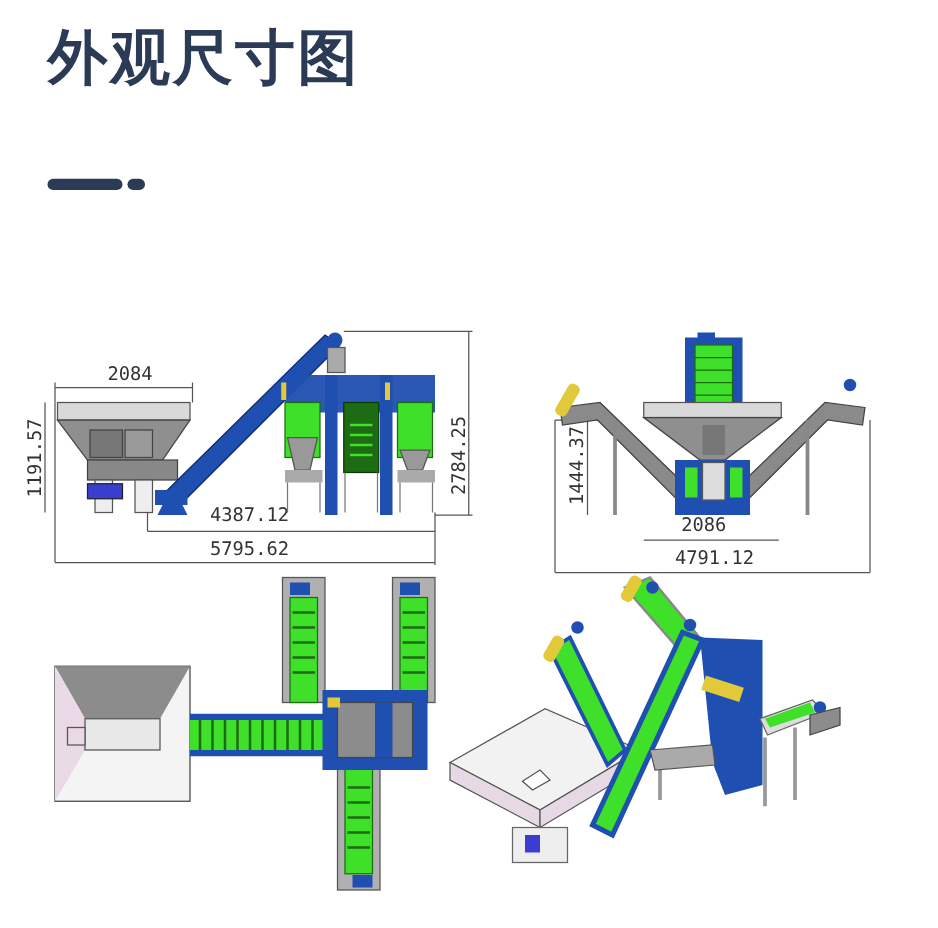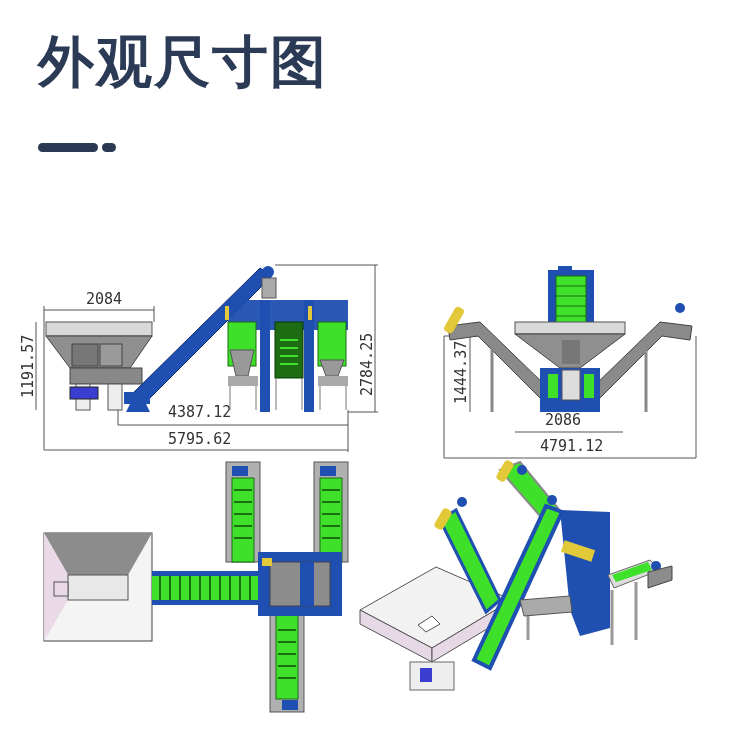--- a/index.html
+++ b/index.html
@@ -1,17 +1,17 @@
 <!DOCTYPE html>
 <html><head>
 <meta charset="utf-8">
 <style>
   html,body{margin:0;padding:0;background:#ffffff;}
   body{width:750px;height:742px;position:relative;overflow:hidden;font-family:"DejaVu Sans",sans-serif;}
-  .title{position:absolute;left:38px;top:18px;font-size:56px;font-weight:bold;color:#2b3a55;letter-spacing:2px;line-height:56px;margin-top:16px;}
+  .title{position:absolute;left:38px;top:18px;font-size:48px;font-weight:bold;color:#2b3a55;letter-spacing:2px;line-height:56px;}
   .bar-long{position:absolute;left:38px;top:143px;width:60px;height:9px;border-radius:5px;background:#2b3a55;}
   .bar-short{position:absolute;left:102px;top:143px;width:14px;height:9px;border-radius:5px;background:#2b3a55;}
   svg{position:absolute;left:0;top:0;}
   .dim{font-family:"DejaVu Sans Mono",monospace;font-size:15px;fill:#333;}
 </style>
 </head>
 <body>
 
 <div class="title">外观尺寸图</div>
 <div class="bar-long"></div>

